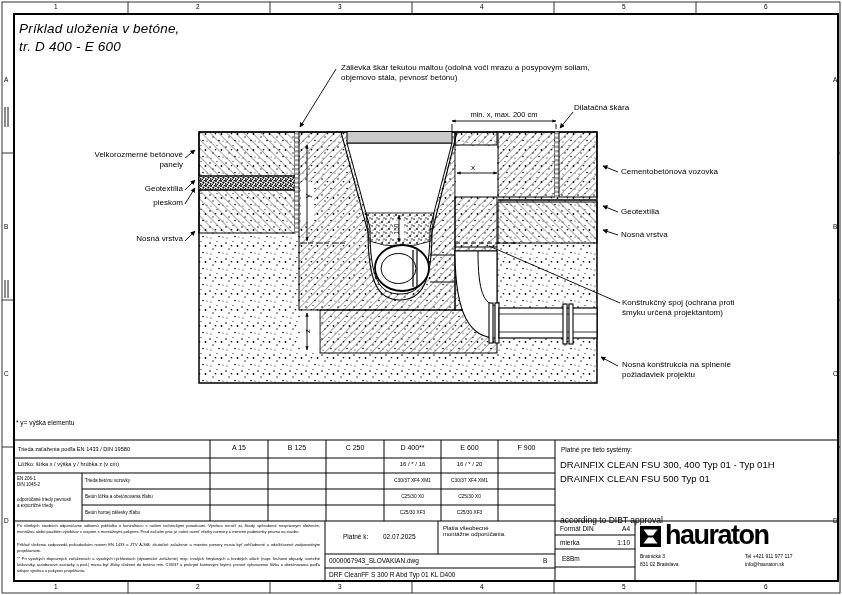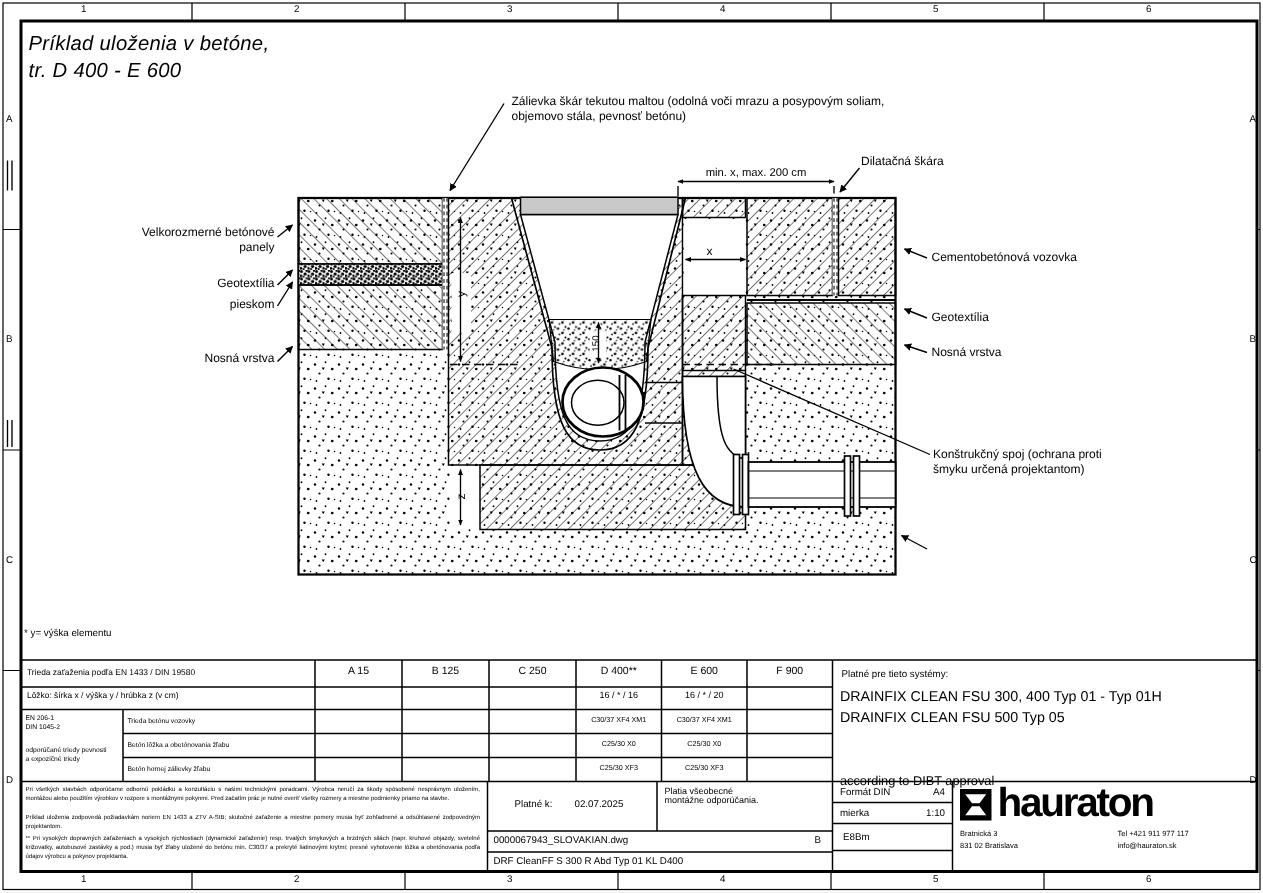--- a/index.html
+++ b/index.html
@@ -196,20 +196,22 @@
   <div class="lbl r" style="right:659px;top:150px;">Velkorozmerné betónové
 panely</div>
   <div class="lbl r" style="right:659px;top:184px;">Geotextília</div>
   <div class="lbl r" style="right:659px;top:198px;">pieskom</div>
   <div class="lbl r" style="right:659px;top:234px;">Nosná vrstva</div>
   <div class="lbl" style="left:621px;top:167px;">Cementobetónová vozovka</div>
   <div class="lbl" style="left:621px;top:207px;">Geotextília</div>
   <div class="lbl" style="left:621px;top:230px;">Nosná vrstva</div>
   <div class="lbl" style="left:622px;top:298px;width:170px;">Konštrukčný spoj (ochrana proti
 šmyku určená projektantom)</div>
+  <div class="lbl" style="left:622px;top:360px;width:170px;">Nosná konštrukcia na splnenie
+požiadaviek projektu</div>
   <div class="abs t65" style="left:16px;top:419px;">* y= výška elementu</div>
 
   <div class="abs t-head" style="left:18px;top:446px;width:190px;">Trieda zaťaženia podľa EN 1433 / DIN 19580</div>
   <div class="abs t-class" style="left:210px;top:444px;width:58px;">A 15</div>
   <div class="abs t-class" style="left:268px;top:444px;width:58px;">B 125</div>
   <div class="abs t-class" style="left:326px;top:444px;width:58px;">C 250</div>
   <div class="abs t-class" style="left:384px;top:444px;width:57px;">D 400**</div>
   <div class="abs t-class" style="left:441px;top:444px;width:57px;">E 600</div>
   <div class="abs t-class" style="left:498px;top:444px;width:57px;">F 900</div>
   <div class="abs t-head" style="left:18px;top:461px;width:190px;">Lôžko: šírka x / výška y / hrúbka z (v cm)</div>
@@ -224,21 +226,21 @@
   <div class="abs t45" style="left:85px;top:510px;width:123px;">Betón hornej zálievky žľabu</div>
   <div class="abs t48" style="left:384px;top:478px;width:57px;">C30/37 XF4 XM1</div>
   <div class="abs t48" style="left:441px;top:478px;width:57px;">C30/37 XF4 XM1</div>
   <div class="abs t48" style="left:384px;top:494px;width:57px;">C25/30 X0</div>
   <div class="abs t48" style="left:441px;top:494px;width:57px;">C25/30 X0</div>
   <div class="abs t48" style="left:384px;top:510px;width:57px;">C25/30 XF3</div>
   <div class="abs t48" style="left:441px;top:510px;width:57px;">C25/30 XF3</div>
 
   <div class="abs sys1" style="left:561px;top:446px;">Platné pre tieto systémy:</div>
   <div class="abs sys2" style="left:560px;top:459px;">DRAINFIX CLEAN FSU 300, 400 Typ 01 - Typ 01H</div>
-  <div class="abs sys2" style="left:560px;top:473px;">DRAINFIX CLEAN FSU 500 Typ 05</div>
+  <div class="abs sys2" style="left:560px;top:473px;">DRAINFIX CLEAN FSU 500 Typ 01</div>
   <div class="abs sys3" style="left:560px;top:515px;">according to DIBT approval</div>
 
   <div class="abs tiny" style="left:17px;top:523px;width:303px;">Pri všetkých stavbách odporúčame odbornú pokládku a konzultáciu s našimi technickými poradcami. Výrobca neručí za škody spôsobené nesprávnym uložením, montážou alebo použitím výrobkov v rozpore s montážnymi pokynmi. Pred začatím prác je nutné overiť všetky rozmery a miestne podmienky priamo na stavbe.</div>
   <div class="abs tiny" style="left:17px;top:542px;width:303px;">Príklad uloženia zodpovedá požiadavkám noriem EN 1433 a ZTV A-StB; skutočné zaťaženie a miestne pomery musia byť zohľadnené a odsúhlasené zodpovedným projektantom.</div>
   <div class="abs tiny" style="left:17px;top:556px;width:303px;">** Pri vysokých dopravných zaťaženiach a vysokých rýchlostiach (dynamické zaťaženie) resp. trvalých šmykových a brzdných silách (napr. kruhové objazdy, svetelné križovatky, autobusové zastávky a pod.) musia byť žľaby uložené do betónu min. C30/37 a prekryté liatinovými krytmi; presné vyhotovenie lôžka a obetónovania podľa údajov výrobcu a pokynov projektanta.</div>
 
   <div class="abs t65" style="left:343px;top:533px;">Platné k:</div>
   <div class="abs t65" style="left:383px;top:533px;">02.07.2025</div>
   <div class="abs t6 pre" style="left:443px;top:525px;width:108px;">Platia všeobecné
 montážne odporúčania.</div>

